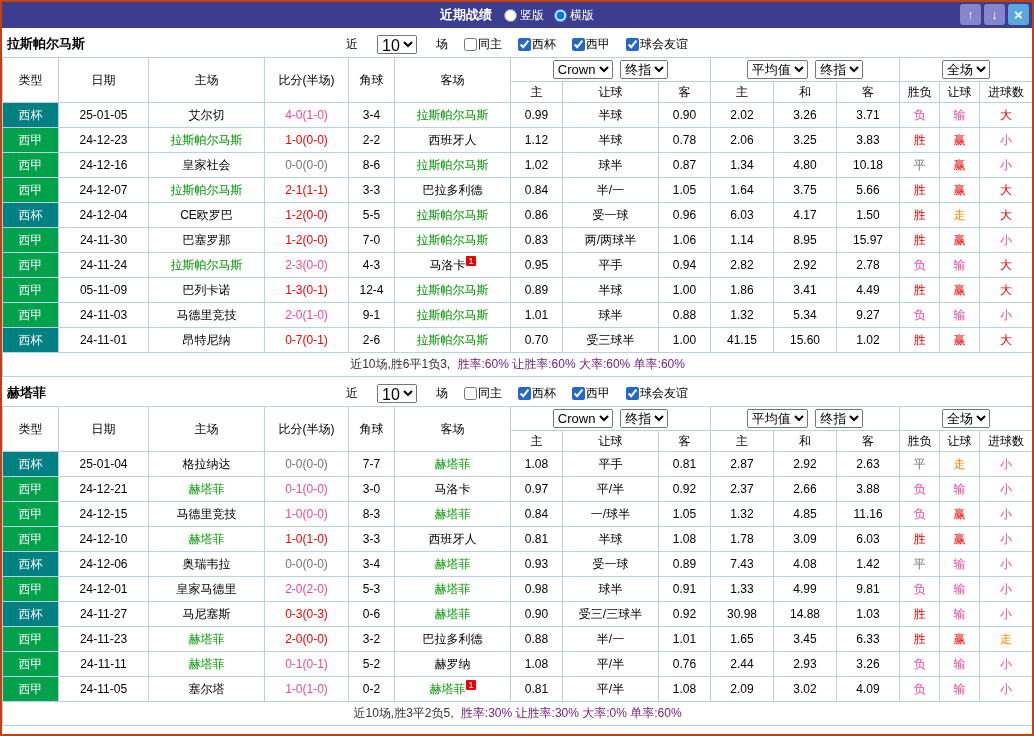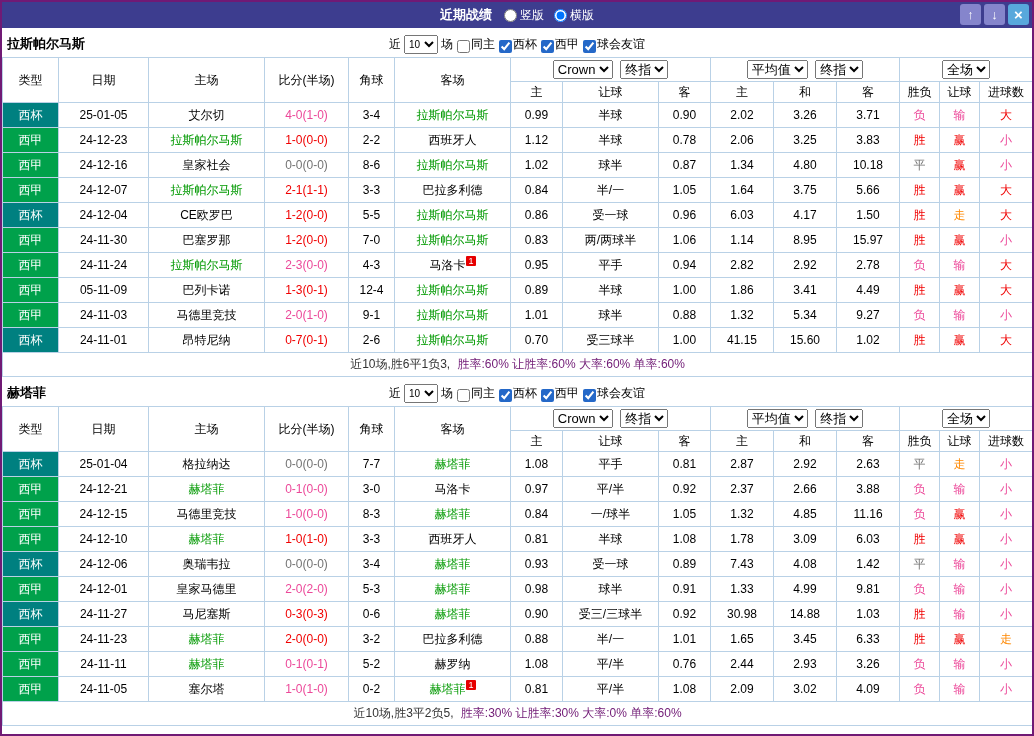--- a/index.html
+++ b/index.html
@@ -1,31 +1,31 @@
 <!DOCTYPE html>
 <html><head>
 <meta charset="utf-8">
 <style>
   *{box-sizing:border-box}
   html,body{margin:0;padding:0;background:#ededed;font-family:"Liberation Sans","DejaVu Sans",sans-serif}
-  .window{width:1034px;height:736px;background:#fff;border:2px solid #701a75;overflow:hidden;position:relative}
+  .window{width:1034px;height:736px;background:#fff;border:2px solid #c2410c;overflow:hidden;position:relative}
   .titlebar{height:26px;background:#3d3d8f;position:relative;display:flex;align-items:center;justify-content:center;gap:12px;color:#fff}
   .title{font-size:13px;font-weight:bold}
   .radio-group{display:flex;gap:10px;align-items:center;font-size:12px}
   .rb{display:inline-flex;align-items:center;gap:3px;cursor:pointer}
   .rb input{margin:0}
   .tb-buttons{position:absolute;right:3px;top:2px;display:flex;gap:3px}
   .tb-btn{width:21px;height:21px;border-radius:3px;background:#8585cc;color:#fff;font-size:13px;line-height:21px;text-align:center;cursor:pointer;font-weight:bold}
   .tb-btn.close{background:#58a8dc;font-size:15px}
   .section{margin-top:3px}
   .section-bar{height:26px;position:relative;display:flex;align-items:center;font-size:12px}
   .team-name{font-weight:bold;font-size:13px;color:#000;padding-left:5px}
   .filter{position:absolute;left:50%;transform:translateX(-50%);display:flex;align-items:center;font-size:12px;color:#000;white-space:nowrap}
-  .filter select{margin:0 3px;font-size:10px;height:19px}
-  .cb{display:inline-flex;align-items:flex-end;margin-left:4px;cursor:pointer}
+  .filter select{margin:0 19px;font-size:16px;height:19px}
+  .cb{display:inline-flex;align-items:center;margin-left:16px;cursor:pointer}
   .cb input{margin:0 1px 0 0;accent-color:#2468c8}
   table.results{width:100%;border-collapse:collapse;table-layout:fixed;font-size:12px;color:#000}
   .results th,.results td{border:1px solid #b9d1e6;text-align:center;white-space:nowrap;overflow:hidden;padding:0}
   .results thead th{font-weight:normal;background:#fff}
   .results thead tr.h1 th{height:24px}
   .results thead tr.h2 th{height:21px}
   .results td{height:25px}
   .results select{font-size:13px;height:19px;max-width:76px;margin:0 2px}
   .lg-cup{background:#008080;color:#fff}
   .lg-liga{background:#00a14b;color:#fff}

